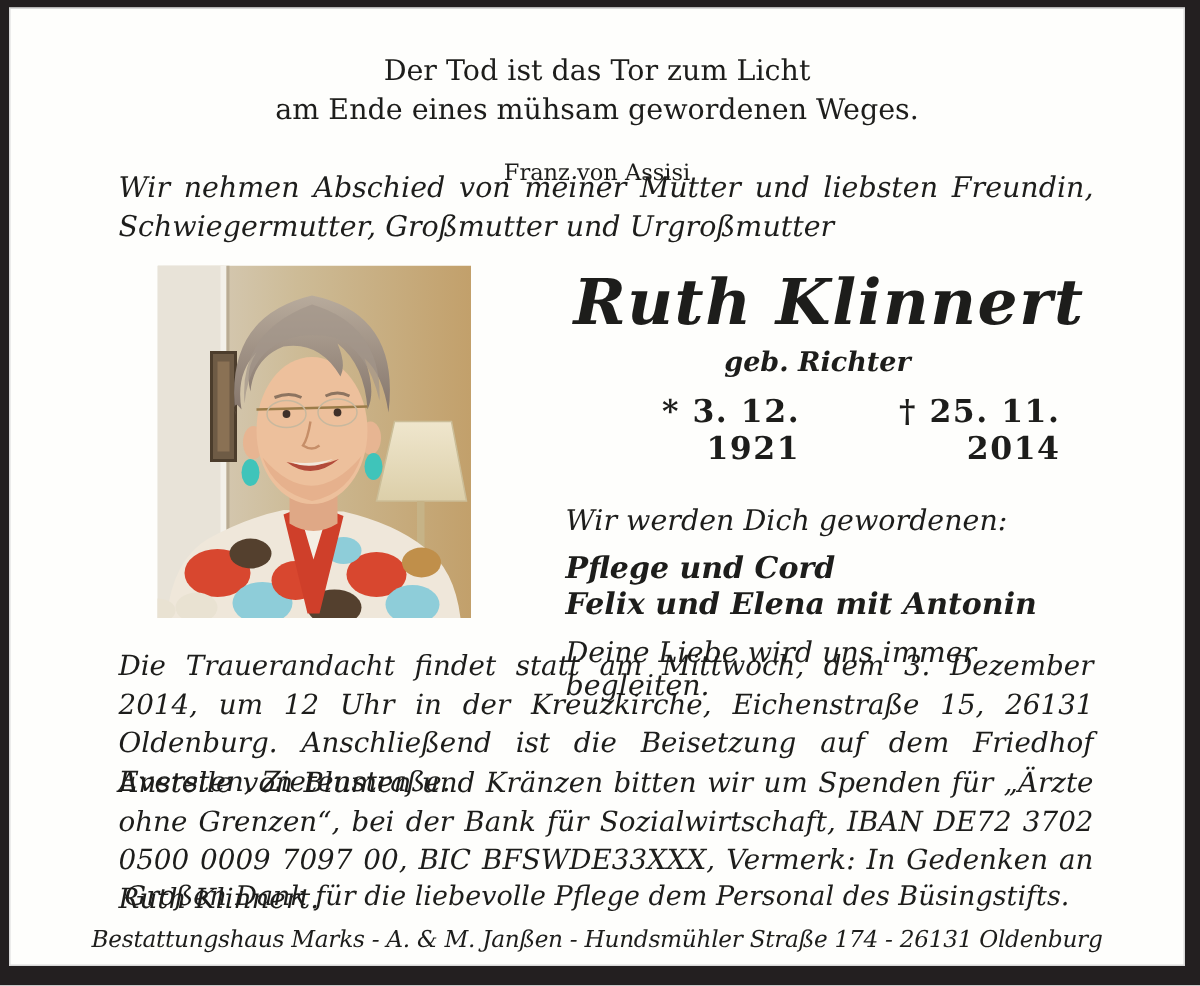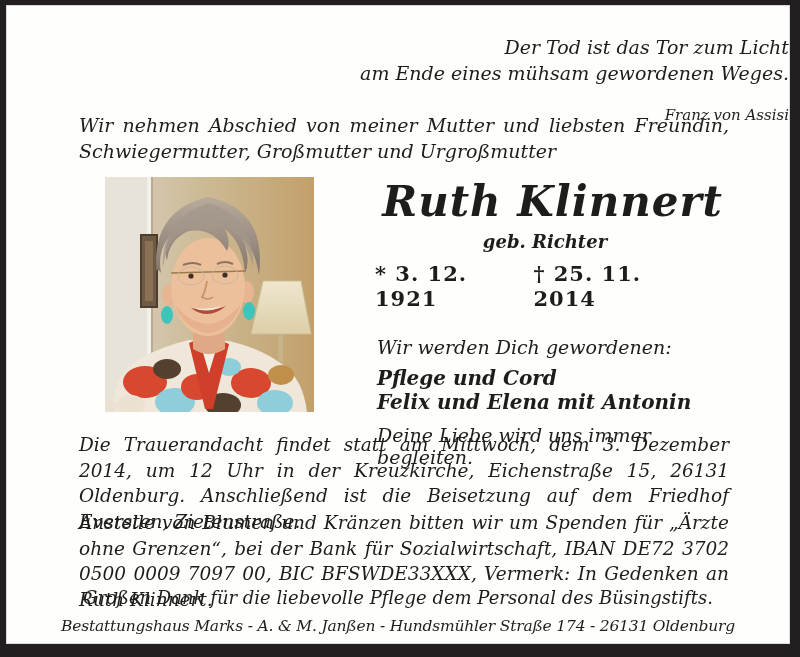--- a/index.html
+++ b/index.html
@@ -2,37 +2,37 @@
 <html><head>
 <meta charset="utf-8">
 <style>
   html,body{margin:0;padding:0;background:#fff;}
   body{width:800px;height:657px;overflow:hidden;
        font-family:"DejaVu Serif", serif;color:#1d1d1b;}
   .frame{position:relative;width:800px;height:657px;background:#231f20;}
   .page{position:absolute;left:6px;top:5px;width:784px;height:639px;
         background:#fefefc;border:1px solid #d9d9d9;box-sizing:border-box;}
   
-  .quote{position:absolute;top:28px;left:0;right:0;text-align:right;
-         font-size:19px;line-height:26px;font-style:italic;}
+  .quote{position:absolute;top:28px;left:0;right:0;text-align:center;
+         font-size:19px;line-height:26px;}
   .attribution{font-size:15px;line-height:20px;margin-top:19px;}
   
   .intro{position:absolute;top:106px;left:72px;width:650px;margin:0;
          font-size:19px;line-height:26px;text-align:justify;font-style:italic;}
   
   .photo{position:absolute;left:98px;top:171px;width:209px;height:235px;}
   .photo svg{display:block;}
   
   .right-col{position:absolute;left:360px;top:172px;width:356px;}
   .name{font-size:42px;line-height:48px;font-weight:bold;font-style:italic;
         text-align:right;letter-spacing:1px;}
   .birth-name{font-size:18px;font-weight:bold;font-style:italic;
               text-align:center;margin-top:5px;}
   .dates{display:flex;justify-content:space-between;margin-top:9px;
-         padding:0 16px 0 8px;font-size:21px;font-weight:bold;letter-spacing:1px;}
+         padding:0 16px 0 8px;font-size:21px;font-weight:bold;letter-spacing:1px;text-align:right;}
   .miss-lead{margin-top:25px;font-size:19px;font-style:italic;padding-left:10px;}
   .mourners{margin-top:8px;font-size:20px;line-height:24px;font-weight:bold;
             font-style:italic;padding-left:10px;}
   .closing{margin-top:10px;font-size:19px;font-style:italic;padding-left:10px;}
   
   .para{position:absolute;left:72px;width:650px;margin:0;
         font-size:18.5px;line-height:25.5px;text-align:justify;font-style:italic;}
   .para.service{top:426px;}
   .para.donations{top:504px;}
   .thanks{position:absolute;top:581px;left:0;right:0;margin:0;text-align:center;

